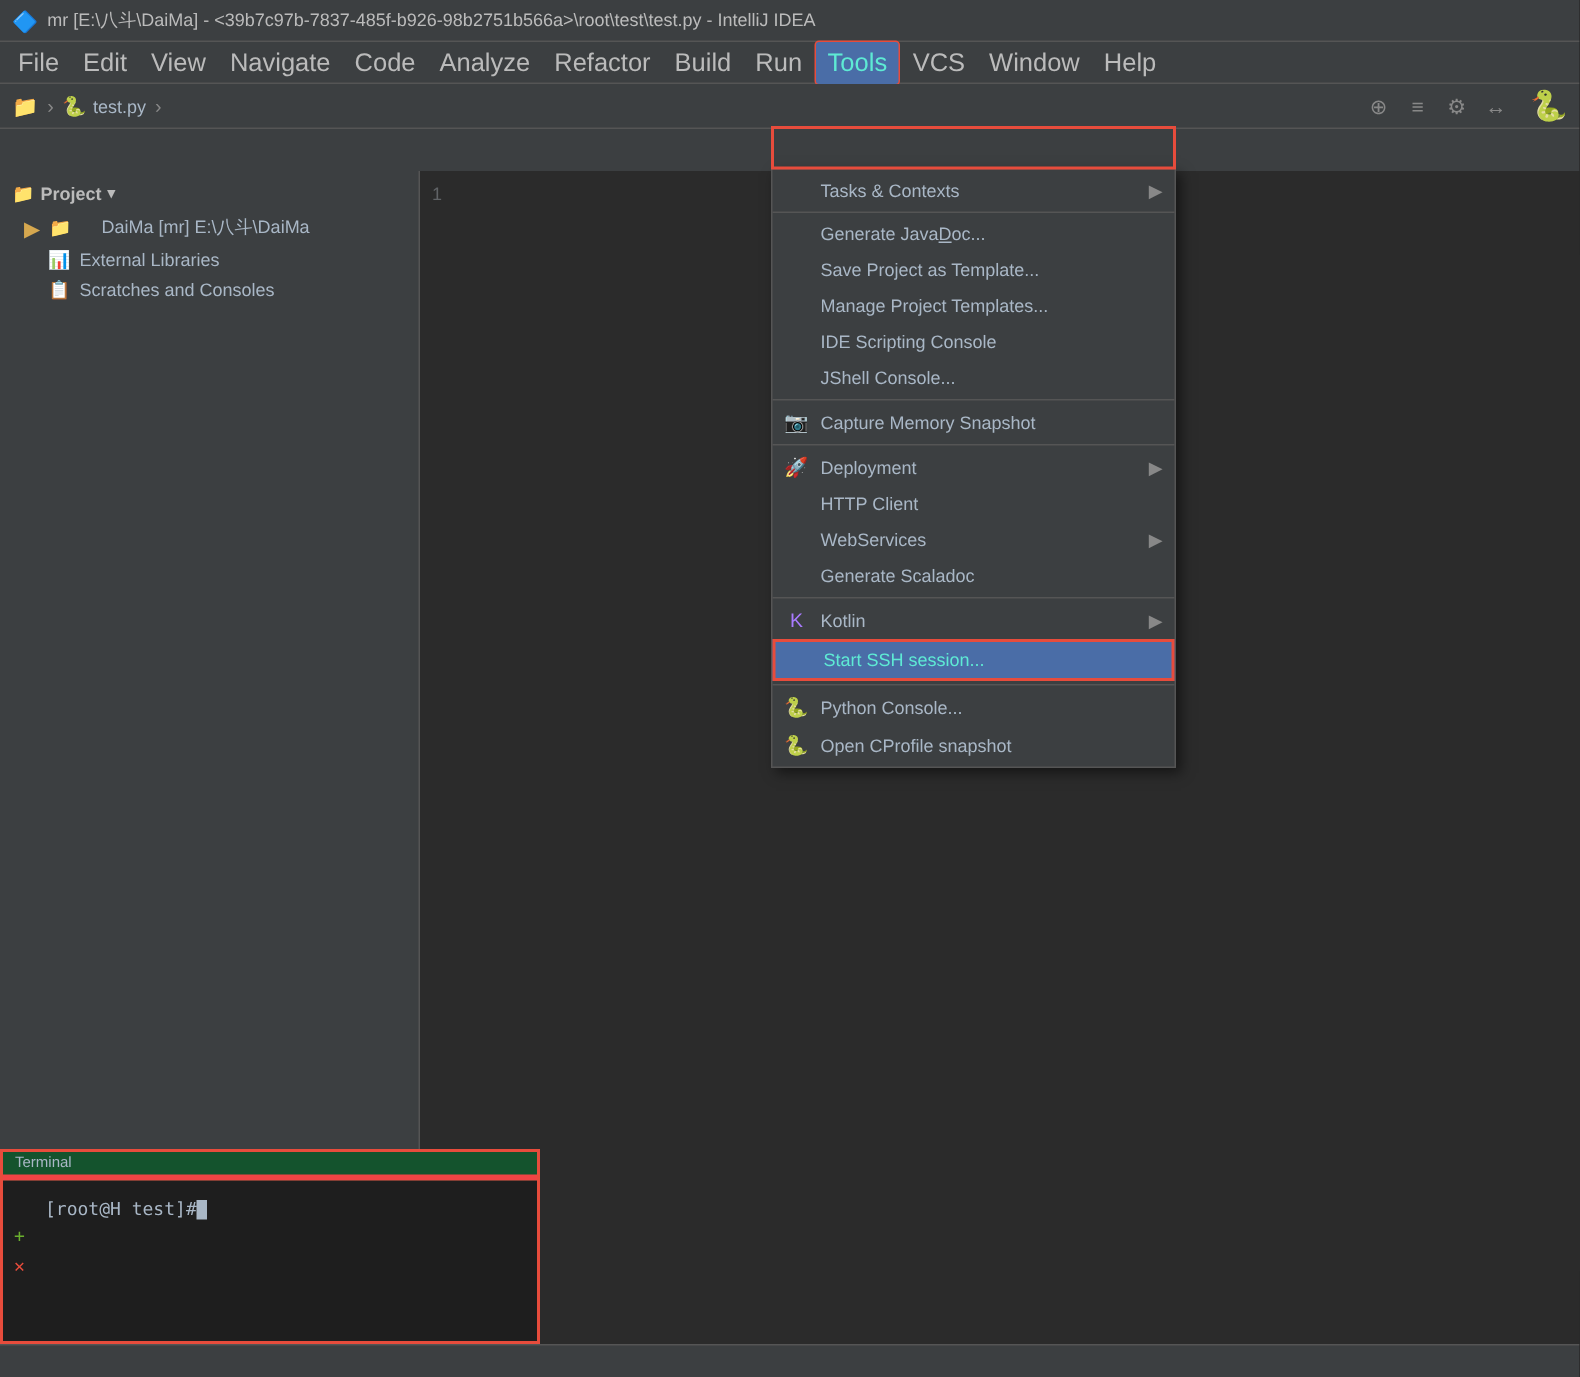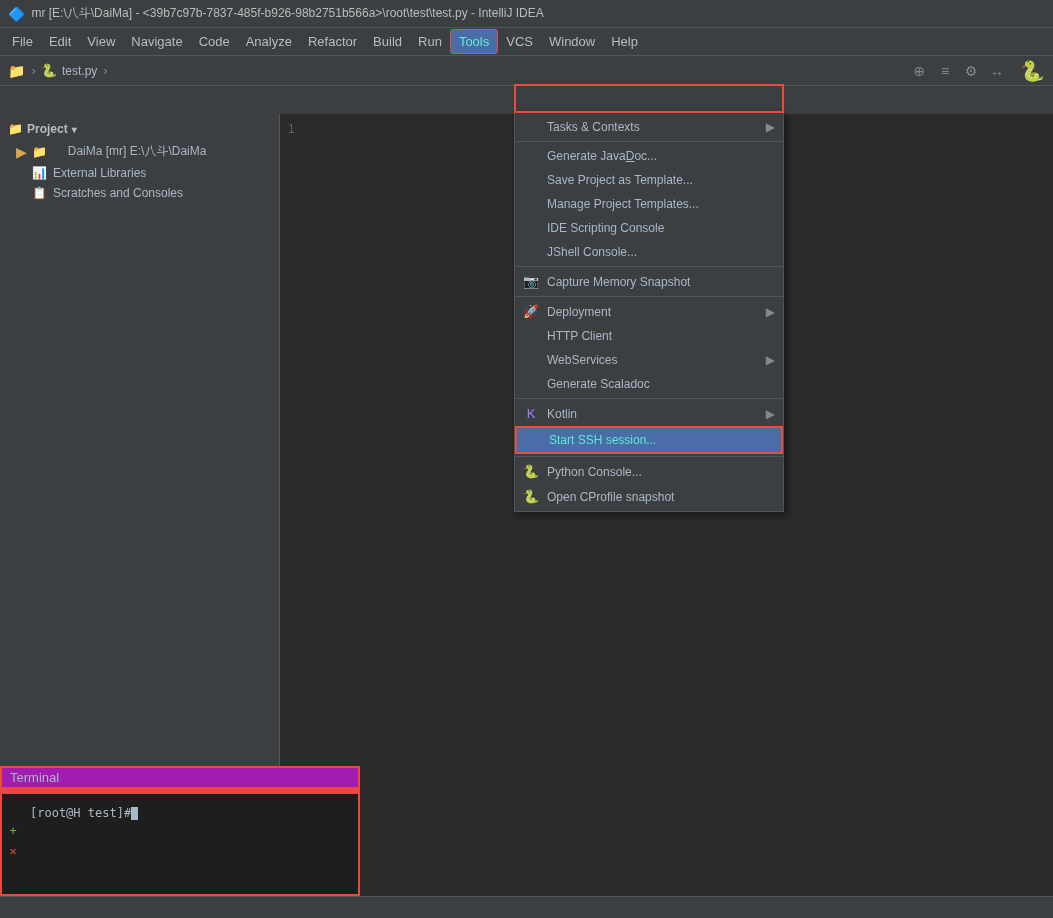--- a/index.html
+++ b/index.html
@@ -30,21 +30,21 @@
       font-size: 14px;
     }
 
     
     #menu-bar {
       height: 28px;
       background: #3c3f41;
       display: flex;
       align-items: center;
       padding: 0 4px;
-      font-size: 13px;
+      font-size: 17px;
       border-bottom: 1px solid #555;
     }
     .menu-item {
       padding: 4px 8px;
       color: #bbbbbb;
       cursor: pointer;
       border-radius: 3px;
     }
     .menu-item.active {
       background: #4a6da7;
@@ -168,25 +168,25 @@
       position: absolute;
       bottom: 22px;
       left: 0;
       width: 360px;
       height: 130px;
       background: #1e1e1e;
       border: 2px solid #e74c3c;
       z-index: 50;
     }
     #terminal-header {
-      background: #a21caf;
+      background: #14532d;
       padding: 2px 8px;
-      font-size: 13px;
+      font-size: 10px;
       color: #a9b7c6;
-      border-bottom: 7px solid #ef4444;
+      border-bottom: 4px solid #ef4444;
     }
     #terminal-body {
       padding: 8px;
       font-family: 'Consolas', monospace;
       font-size: 12px;
       color: #a9b7c6;
       position: relative;
     }
     #terminal-controls {
       position: absolute;

